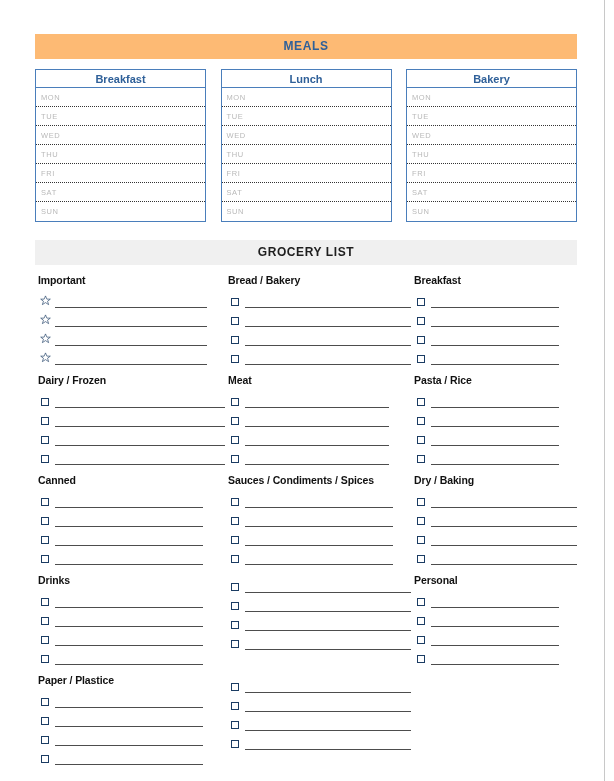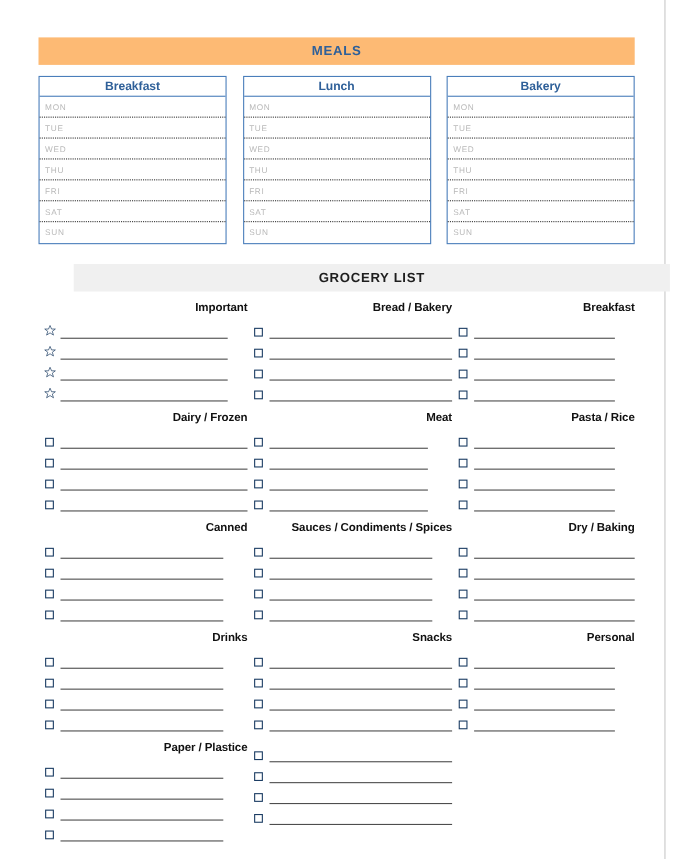--- a/index.html
+++ b/index.html
@@ -48,21 +48,20 @@
     font-size: 12px;
   }
   .banner-grocery {
     position: absolute;
     top: 240px;
     height: 25px;
     line-height: 25px;
     background: #f0f0f0;
     color: #1e1e1e;
     font-size: 12px;
-    margin-left: 32px;
   }
 
   
   .meals-row {
     position: absolute;
     top: 69px;
     left: 0;
     width: 542px;
     display: flex;
     justify-content: space-between;
@@ -105,21 +104,20 @@
     position: absolute;
     top: 274px;
     left: 0;
     width: 542px;
   }
   .grocery-grid {
     display: grid;
     grid-template-columns: 190px 186px 166px;
     column-gap: 0px;
     row-gap: 0px;
-    text-align: right;
   }
   .cat {
     height: 100px;
     box-sizing: border-box;
   }
   .cat-title {
     font-size: 10.5px;
     font-weight: bold;
     color: #111111;
     margin: 0 0 3px 3px;
@@ -502,21 +500,20 @@
               </div>
               <div class="cat-line">
                 <div class="mark">
                   <span class="checkbox"></span>
                 </div>
                 <div class="writeline"></div>
               </div>
             </div>
           </div>
           <div class="cat col3">
-            <div class="cat-title">Snacks</div>
             <div class="cat-lines">
               <div class="cat-line">
                 <div class="mark">
                   <span class="checkbox"></span>
                 </div>
                 <div class="writeline"></div>
               </div>
               <div class="cat-line">
                 <div class="mark">
                   <span class="checkbox"></span>

